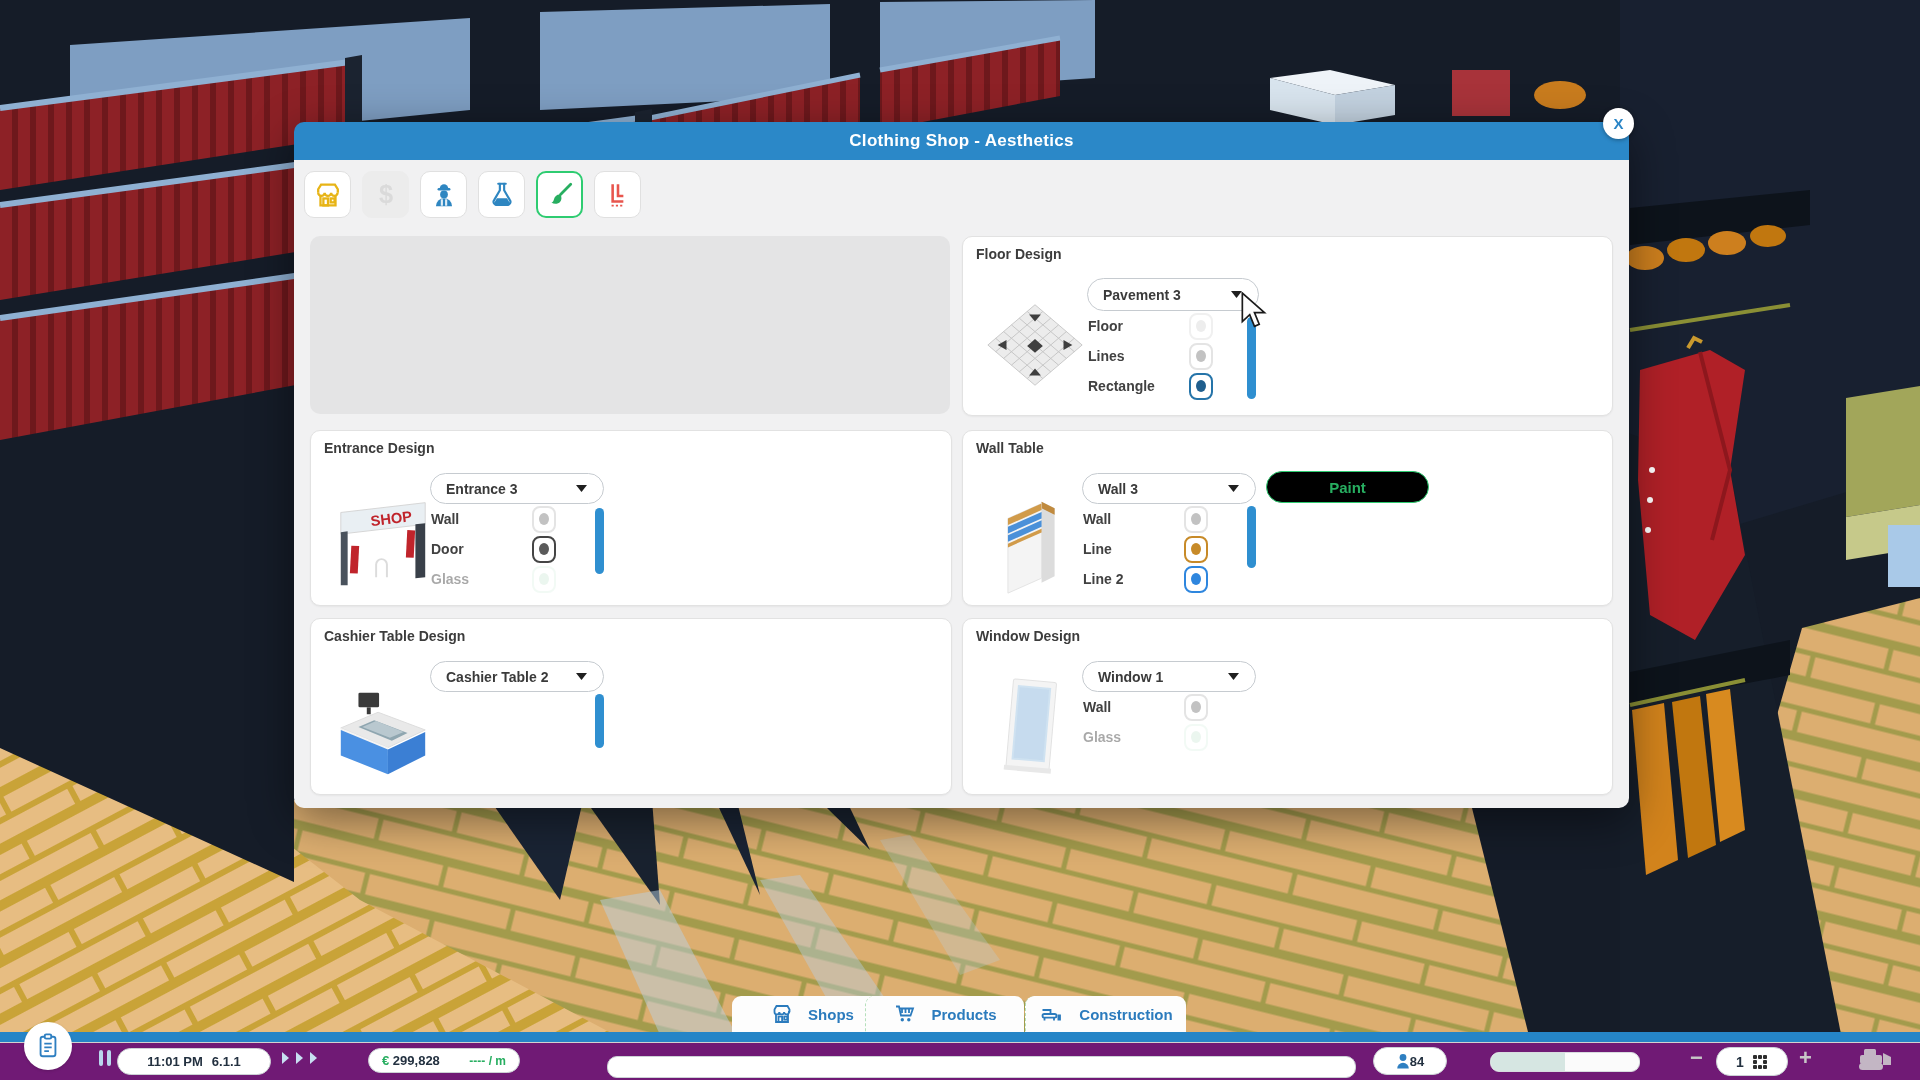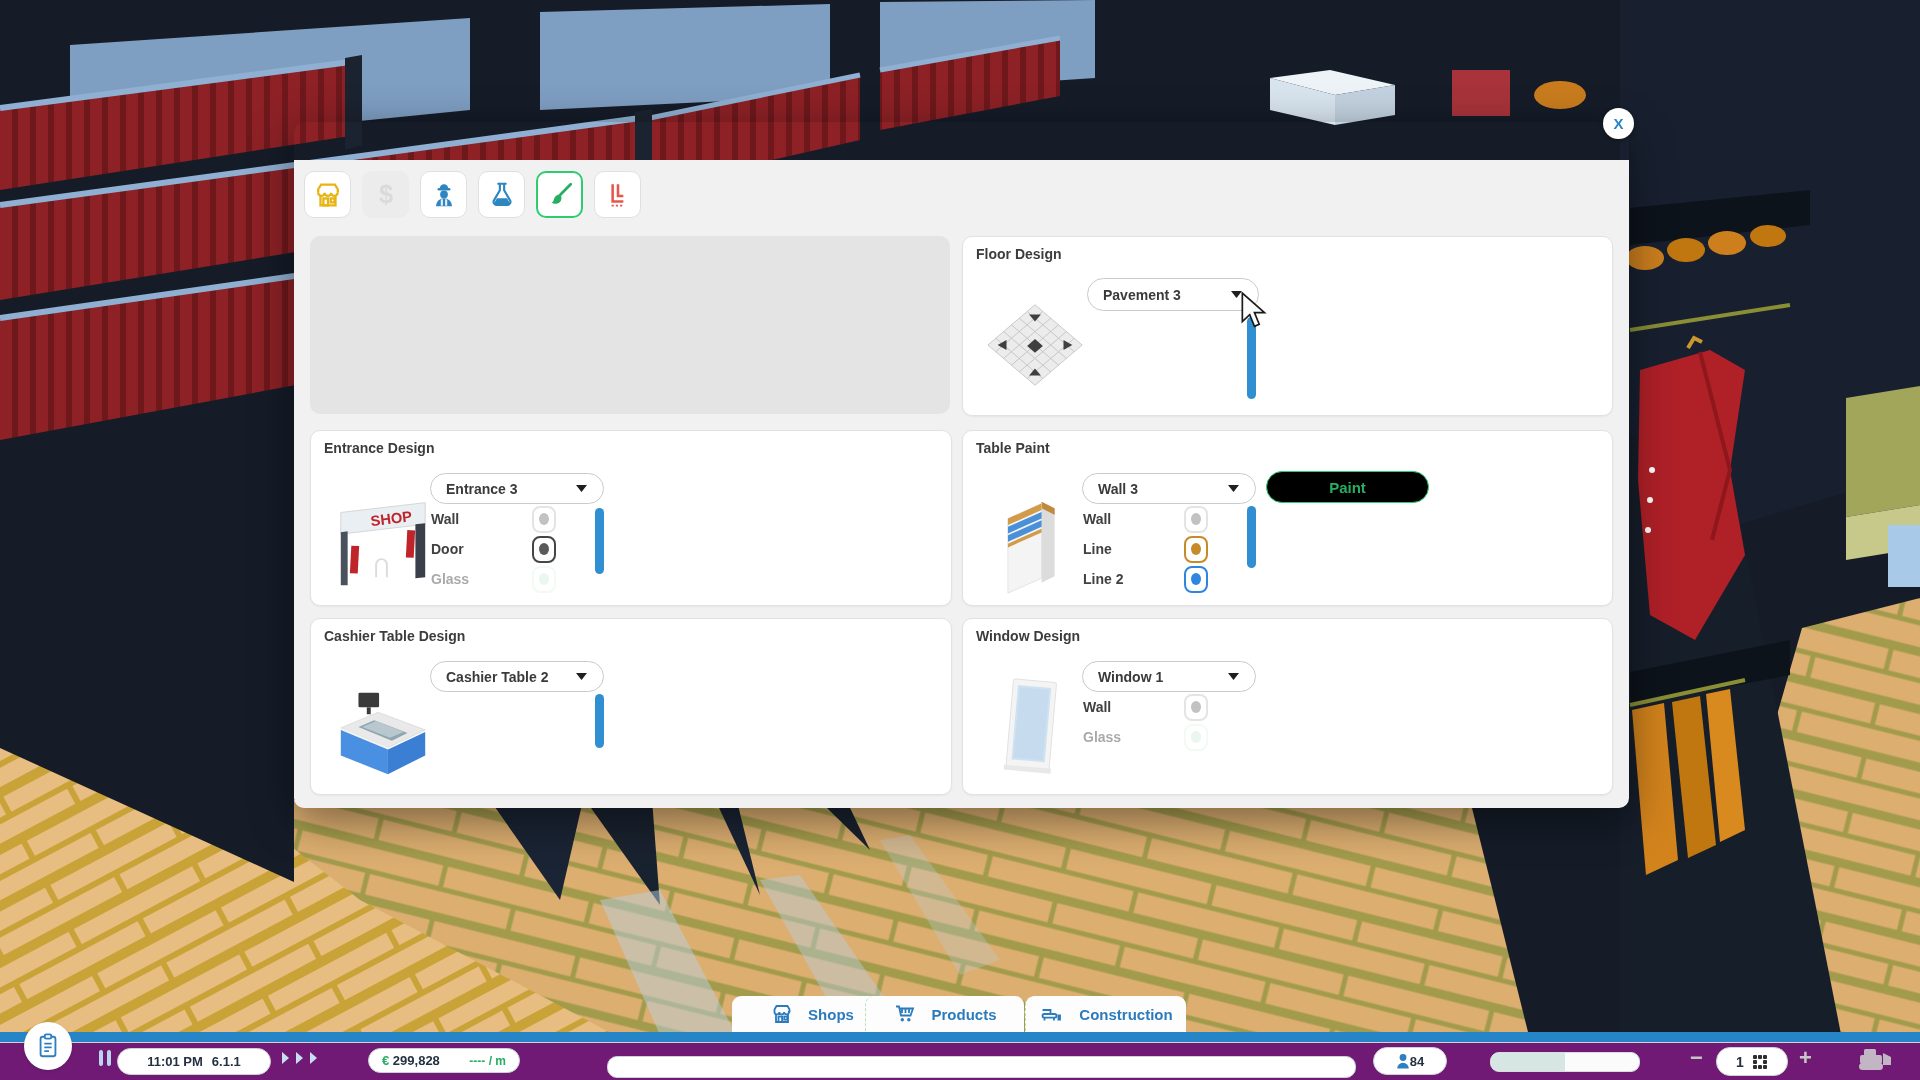--- a/index.html
+++ b/index.html
@@ -303,20 +303,21 @@
         <rect x="12" y="4" width="12" height="9" rx="1.5"></rect>
         <rect x="8" y="10" width="22" height="9" rx="2"></rect>
         <polygon points="31,8 39,12 39,20 31,20"></polygon>
         <rect x="7" y="18" width="24" height="7" rx="3.5"></rect>
       </g>
     </svg>
   </div>
 </div>
 
 <div id="dialog">
+  <div id="dialog-title">Clothing Shop - Aesthetics</div>
   <div id="dialog-body"></div>
   <div id="close-btn">X</div>
 
   <div id="toolbar">
     <div class="tool-btn">
       <svg width="30" height="30" viewBox="0 0 26 26">
         <g fill="none" stroke="#e7b416" stroke-width="2">
           <path d="M4.5 11 V8 L7 4 h12 l2.5 4 v3"></path>
           <path d="M4.5 11 a2.8 2.8 0 0 0 5.6 0 a2.8 2.8 0 0 0 5.6 0 a2.8 2.8 0 0 0 5.6 0"></path>
           <path d="M6.5 13 v9 h13 v-9"></path>
@@ -391,20 +392,34 @@
       <polygon points="49,86 61,86 55,79" fill="#3f3f3f"></polygon>
       <polygon points="17,55 26,50 26,60" fill="#3f3f3f"></polygon>
       <polygon points="55,49 63,56 55,63 47,56" fill="#3f3f3f"></polygon>
     </svg>
     <div class="dropdown">
       <span>Pavement 3</span>
       <svg width="13" height="9" viewBox="0 0 13 9">
           <polygon points="1,1 12,1 6.5,8" fill="#1f1f1f"></polygon>
         </svg>
     </div>
+    <div class="rows">
+      <div class="row">
+        <span class="row-label">Floor</span>
+        <span class="swatch sw-faint"></span>
+      </div>
+      <div class="row">
+        <span class="row-label">Lines</span>
+        <span class="swatch sw-gray"></span>
+      </div>
+      <div class="row">
+        <span class="row-label">Rectangle</span>
+        <span class="swatch sw-blueselect"></span>
+      </div>
+    </div>
     <div class="color-bar" style="top:80px;height:82px"></div>
   </div>
 
   <div class="panel" id="panel-entrance">
     <div class="panel-title">Entrance Design</div>
     <svg class="panel-icon" viewBox="0 0 110 110">
       <polygon points="12,28 98,18 98,40 12,50" fill="#e9eff3" stroke="#d5d5d5"></polygon>
       <text x="43" y="42" transform="rotate(-7 43 42)" font-size="15" font-weight="bold" fill="#c0242b" font-family="Liberation Sans, sans-serif">SHOP</text>
       <polygon points="12,48 19,47 19,102 12,102" fill="#49525c"></polygon>
       <polygon points="88,40 98,39 98,94 88,95" fill="#394049"></polygon>
@@ -429,21 +444,21 @@
       </div>
       <div class="row faded">
         <span class="row-label">Glass</span>
         <span class="swatch sw-glass"></span>
       </div>
     </div>
     <div class="color-bar" style="top:77px;height:66px"></div>
   </div>
 
   <div class="panel" id="panel-wall">
-    <div class="panel-title">Table Paint</div>
+    <div class="panel-title">Wall Table</div>
     <svg class="panel-icon" viewBox="0 0 110 120">
       <polygon points="62,20 76,27 76,100 62,107" fill="#dcdcdc"></polygon>
       <polygon points="62,20 76,27 76,34 62,27" fill="#c08a3e"></polygon>
       <polygon points="26,38 62,22 62,102 26,118" fill="#f4f4f4" stroke="#e2e2e2"></polygon>
       <polygon points="26,38 62,22 62,29 26,45" fill="#d19b4a"></polygon>
       <polygon points="26,47 62,31 62,38 26,54" fill="#4a90d9"></polygon>
       <polygon points="26,56 62,40 62,47 26,63" fill="#4a90d9"></polygon>
       <polygon points="26,65 62,49 62,53 26,69" fill="#d19b4a"></polygon>
     </svg>
     <div class="dropdown">

